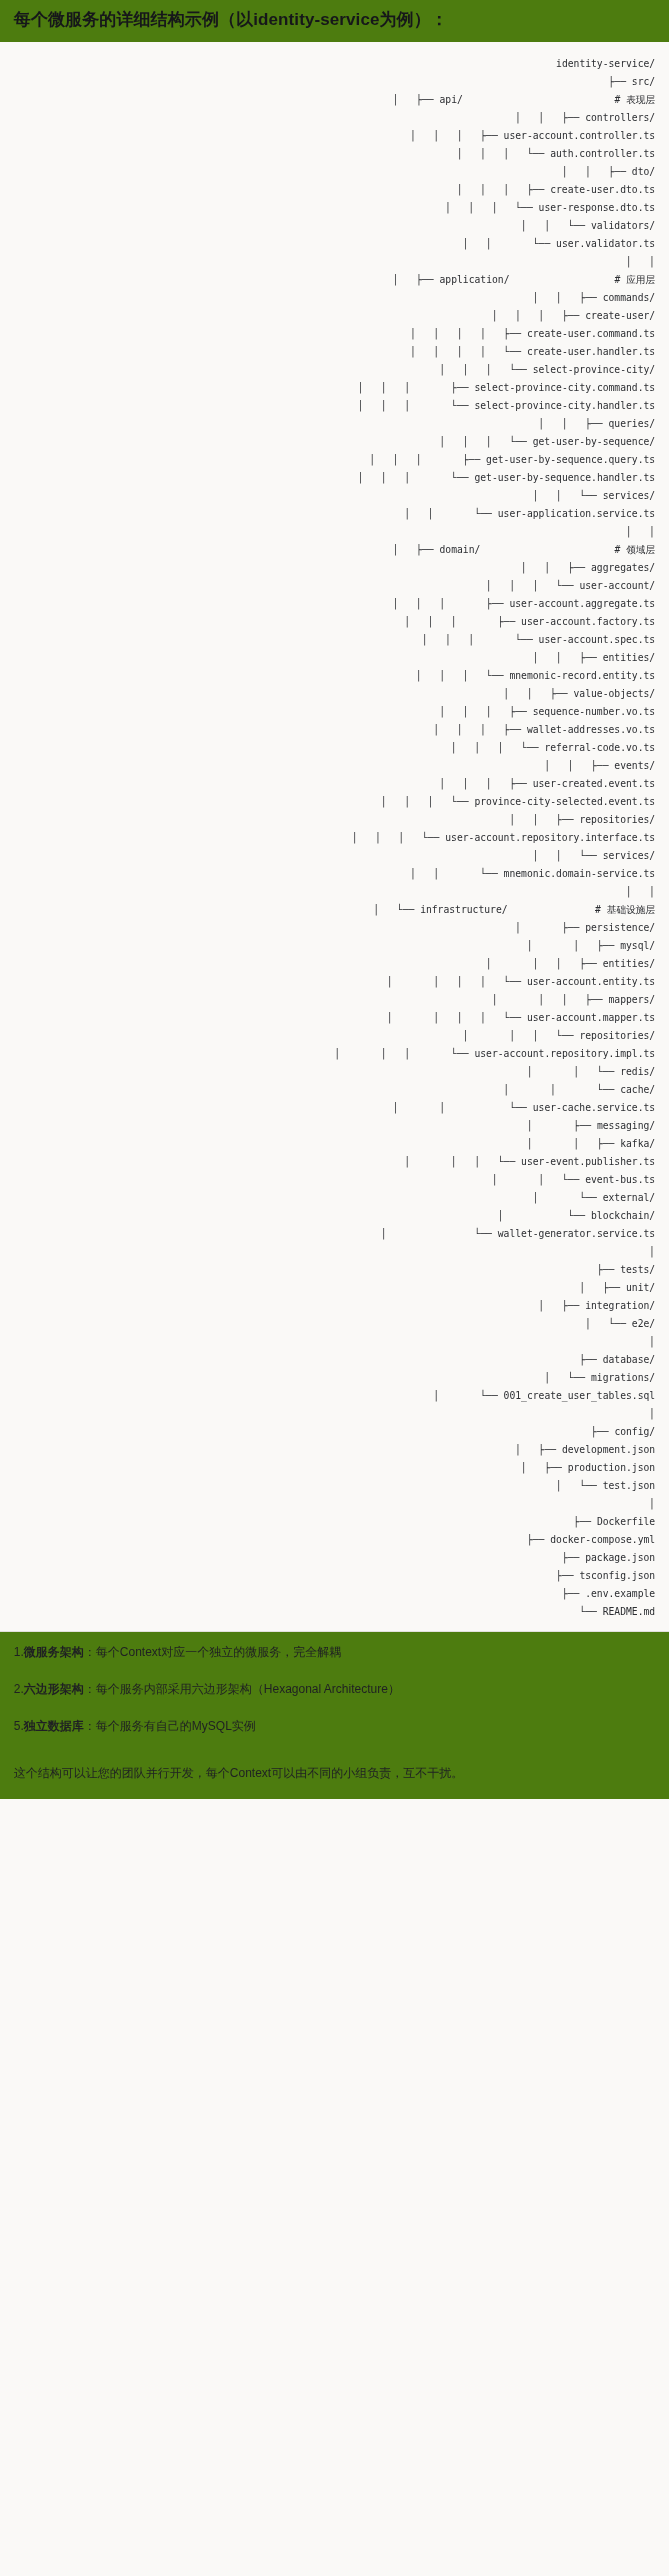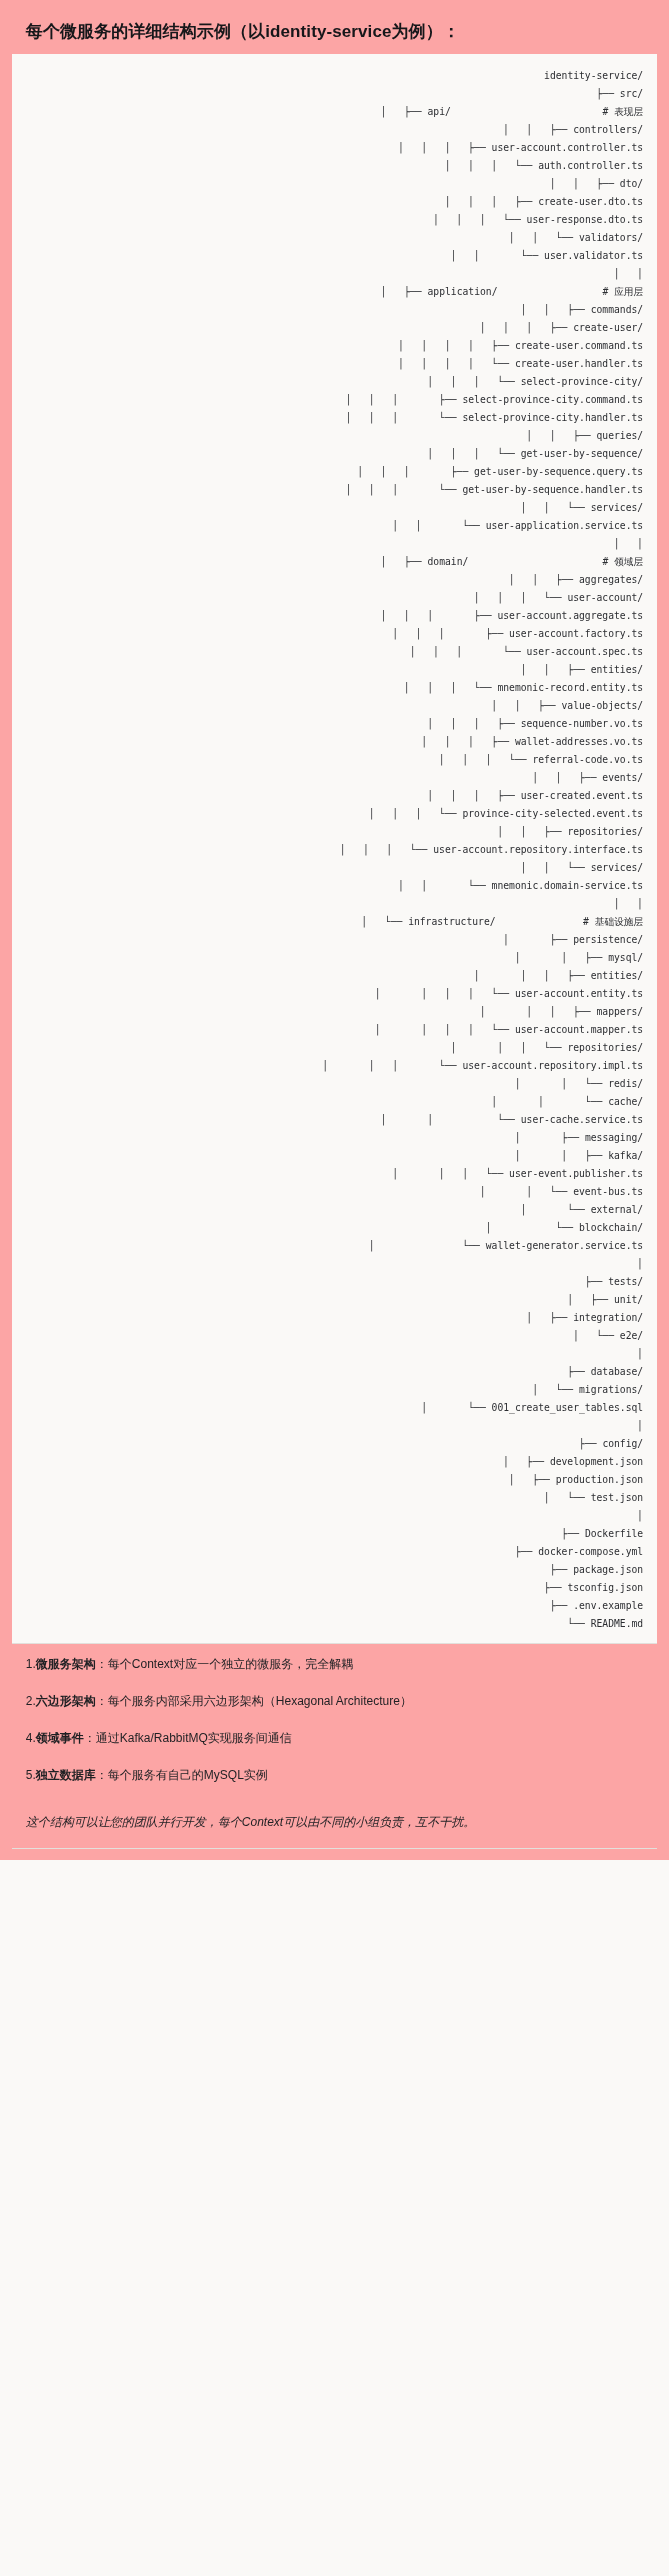--- a/index.html
+++ b/index.html
@@ -9,22 +9,22 @@
   }
   body {
     width: 669px;
     font-family: "Liberation Sans", sans-serif;
     color: #1f2023;
     -webkit-font-smoothing: antialiased;
   }
   .page {
     width: 669px;
     box-sizing: border-box;
-    background: #fca5a5;
-    padding: 12px;
+    background: #4d7c0f;
+    padding: 0;
   }
   .section-title {
     font-size: 17px;
     font-weight: bold;
     line-height: 1.35;
     letter-spacing: 0.1px;
     padding: 8.8px 13.8px 10px 13.8px;
     margin: 0;
     color: #16171a;
   }
@@ -76,21 +76,20 @@
     font-weight: bold;
   }
   ol.key-list li .desc {
     font-weight: normal;
   }
   .footer-note {
     padding: 3.8px 13.8px 16.3px 13.8px;
     font-size: 12px;
     line-height: 1.55;
     color: #1f2023;
-    font-style: italic;
   }
   .bottom-rule {
     height: 0.6px;
     background: #e2e0dc;
     width: 100%;
   }
 </style>
 </head>
 <body>
 
@@ -195,23 +194,20 @@
   <div class="keys">
 
     <ol class="key-list">
       <li>
         <span class="num">1.</span><span class="term">微服务架构</span><span class="desc">：每个Context对应一个独立的微服务，完全解耦</span>
       </li>
       <li>
         <span class="num">2.</span><span class="term">六边形架构</span><span class="desc">：每个服务内部采用六边形架构（Hexagonal Architecture）</span>
       </li>
       <li>
-        <span class="num">4.</span><span class="term">领域事件</span><span class="desc">：通过Kafka/RabbitMQ实现服务间通信</span>
-      </li>
-      <li>
         <span class="num">5.</span><span class="term">独立数据库</span><span class="desc">：每个服务有自己的MySQL实例</span>
       </li>
     </ol>
   </div>
 
   <div class="footer-note">这个结构可以让您的团队并行开发，每个Context可以由不同的小组负责，互不干扰。</div>
 
   <div class="bottom-rule"></div>
 
 </div>

